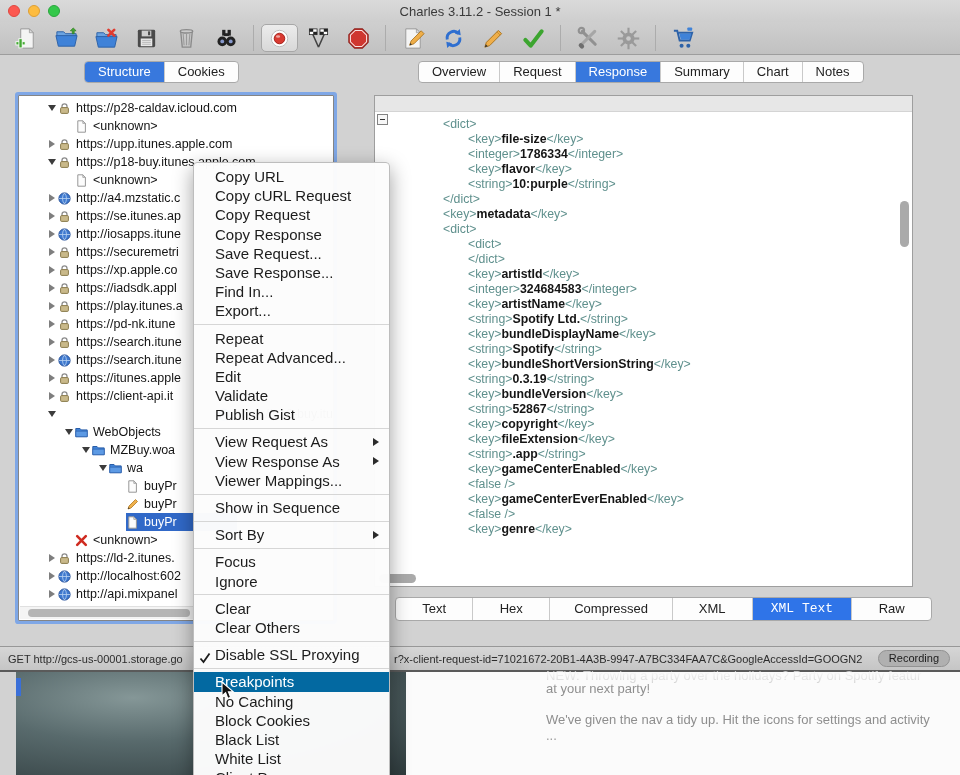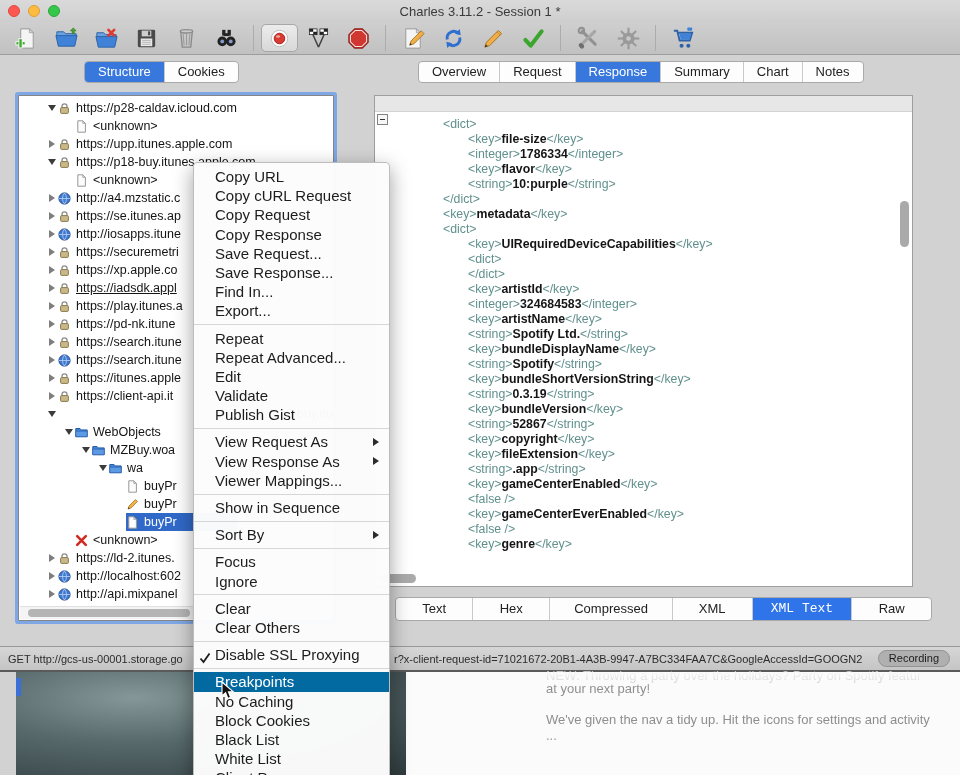--- a/index.html
+++ b/index.html
@@ -401,21 +401,21 @@
       <span class="tsel">
         <span class="ticon">
           <svg viewBox="0 0 13 13">
             <path d="M4 6V4.3a2.5 2.5 0 0 1 5 0V6" fill="none" stroke="#8d8d8d" stroke-width="1.3"></path>
             <rect x="2.6" y="5.6" width="7.8" height="5.8" rx="1" fill="#c9b98a" stroke="#8a7b4d"></rect>
           </svg>
         </span>
         <span class="tlabel">https://xp.apple.co</span>
       </span>
     </div>
-    <div class="trow" style="padding-left: 26px; text-decoration: underline;">
+    <div class="trow" style="padding-left: 26px;">
       <span class="arr">
         <span class="tri-closed"></span>
       </span>
       <span class="tsel">
         <span class="ticon">
           <svg viewBox="0 0 13 13">
             <path d="M4 6V4.3a2.5 2.5 0 0 1 5 0V6" fill="none" stroke="#8d8d8d" stroke-width="1.3"></path>
             <rect x="2.6" y="5.6" width="7.8" height="5.8" rx="1" fill="#c9b98a" stroke="#8a7b4d"></rect>
           </svg>
         </span>
@@ -661,21 +661,20 @@
   <div class="fold"></div>
   <div class="xml" id="xml">
       <div class="xline" style="padding-left: 68px;"><span class="tag">&lt;dict&gt;</span></div>
       <div class="xline" style="padding-left: 93px;"><span class="tag">&lt;key&gt;</span><span class="val">file-size</span><span class="tag">&lt;/key&gt;</span></div>
       <div class="xline" style="padding-left: 93px;"><span class="tag">&lt;integer&gt;</span><span class="val">1786334</span><span class="tag">&lt;/integer&gt;</span></div>
       <div class="xline" style="padding-left: 93px;"><span class="tag">&lt;key&gt;</span><span class="val">flavor</span><span class="tag">&lt;/key&gt;</span></div>
       <div class="xline" style="padding-left: 93px;"><span class="tag">&lt;string&gt;</span><span class="val">10:purple</span><span class="tag">&lt;/string&gt;</span></div>
       <div class="xline" style="padding-left: 68px;"><span class="tag">&lt;/dict&gt;</span></div>
       <div class="xline" style="padding-left: 68px;"><span class="tag">&lt;key&gt;</span><span class="val">metadata</span><span class="tag">&lt;/key&gt;</span></div>
       <div class="xline" style="padding-left: 68px;"><span class="tag">&lt;dict&gt;</span></div>
-      <div class="xline" style="padding-left: 93px;"><span class="tag">&lt;key&gt;</span><span class="val">UIRequiredDeviceCapabilities</span><span class="tag">&lt;/key&gt;</span></div>
       <div class="xline" style="padding-left: 93px;"><span class="tag">&lt;dict&gt;</span></div>
       <div class="xline" style="padding-left: 93px;"><span class="tag">&lt;/dict&gt;</span></div>
       <div class="xline" style="padding-left: 93px;"><span class="tag">&lt;key&gt;</span><span class="val">artistId</span><span class="tag">&lt;/key&gt;</span></div>
       <div class="xline" style="padding-left: 93px;"><span class="tag">&lt;integer&gt;</span><span class="val">324684583</span><span class="tag">&lt;/integer&gt;</span></div>
       <div class="xline" style="padding-left: 93px;"><span class="tag">&lt;key&gt;</span><span class="val">artistName</span><span class="tag">&lt;/key&gt;</span></div>
       <div class="xline" style="padding-left: 93px;"><span class="tag">&lt;string&gt;</span><span class="val">Spotify Ltd.</span><span class="tag">&lt;/string&gt;</span></div>
       <div class="xline" style="padding-left: 93px;"><span class="tag">&lt;key&gt;</span><span class="val">bundleDisplayName</span><span class="tag">&lt;/key&gt;</span></div>
       <div class="xline" style="padding-left: 93px;"><span class="tag">&lt;string&gt;</span><span class="val">Spotify</span><span class="tag">&lt;/string&gt;</span></div>
       <div class="xline" style="padding-left: 93px;"><span class="tag">&lt;key&gt;</span><span class="val">bundleShortVersionString</span><span class="tag">&lt;/key&gt;</span></div>
       <div class="xline" style="padding-left: 93px;"><span class="tag">&lt;string&gt;</span><span class="val">0.3.19</span><span class="tag">&lt;/string&gt;</span></div>

